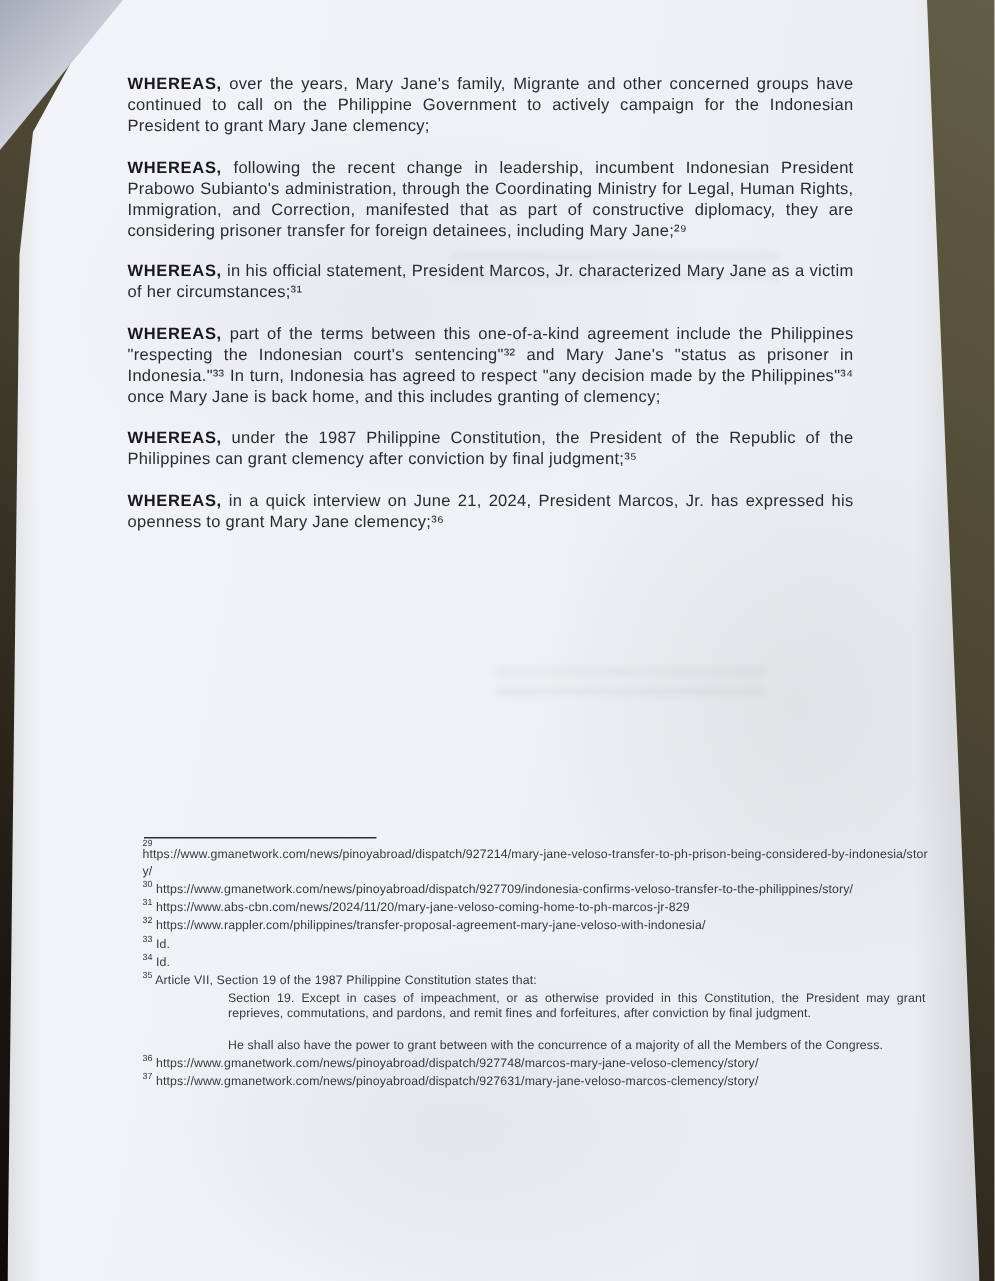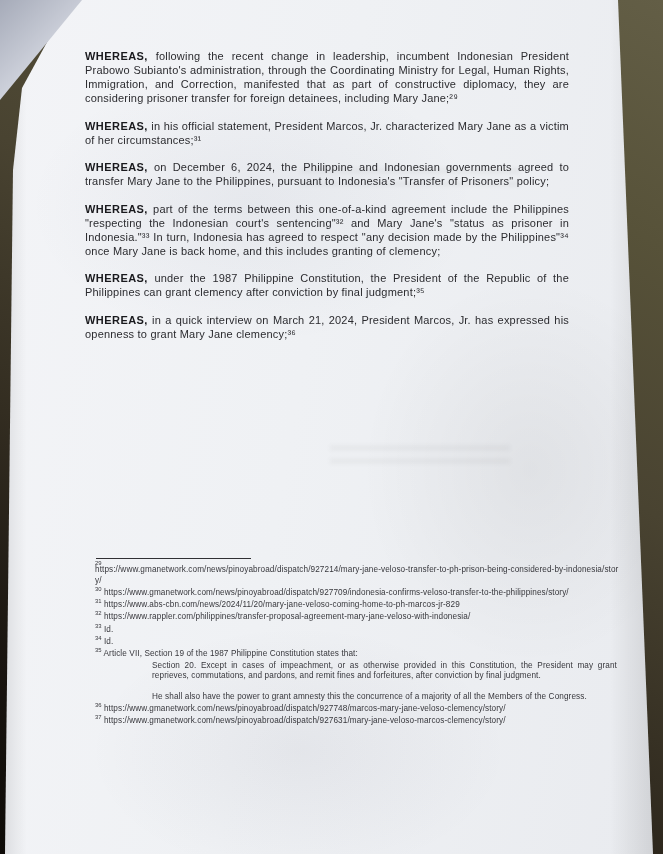--- a/index.html
+++ b/index.html
@@ -80,26 +80,26 @@
 <body>
 
 <div class="paper">
   <div class="ghost ghost-1"></div>
   <div class="ghost ghost-2"></div>
 </div>
 
 <div class="page-curl"></div>
 
 <div class="doc-body">
+  <p><span class="lead">WHEREAS,</span><span> over the years, Mary Jane's family, Migrante and other concerned groups have continued to call on the Philippine Government to actively campaign for the Indonesian President to grant Mary Jane clemency;</span></p>
   <p><span class="lead">WHEREAS,</span><span> following the recent change in leadership, incumbent Indonesian President Prabowo Subianto's administration, through the Coordinating Ministry for Legal, Human Rights, Immigration, and Correction, manifested that as part of constructive diplomacy, they are considering prisoner transfer for foreign detainees, including Mary Jane;²⁹</span></p>
   <p><span class="lead">WHEREAS,</span><span> in his official statement, President Marcos, Jr. characterized Mary Jane as a victim of her circumstances;³¹</span></p>
-  <p><span class="lead">WHEREAS,</span><span> on December 6, 2024, the Philippine and Indonesian governments agreed to transfer Mary Jane to the Philippines, pursuant to Indonesia's "Transfer of Prisoners" policy;</span></p>
   <p><span class="lead">WHEREAS,</span><span> part of the terms between this one-of-a-kind agreement include the Philippines "respecting the Indonesian court's sentencing"³² and Mary Jane's "status as prisoner in Indonesia."³³ In turn, Indonesia has agreed to respect "any decision made by the Philippines"³⁴ once Mary Jane is back home, and this includes granting of clemency;</span></p>
   <p><span class="lead">WHEREAS,</span><span> under the 1987 Philippine Constitution, the President of the Republic of the Philippines can grant clemency after conviction by final judgment;³⁵</span></p>
-  <p><span class="lead">WHEREAS,</span><span> in a quick interview on March 21, 2024, President Marcos, Jr. has expressed his openness to grant Mary Jane clemency;³⁶</span></p>
+  <p><span class="lead">WHEREAS,</span><span> in a quick interview on June 21, 2024, President Marcos, Jr. has expressed his openness to grant Mary Jane clemency;³⁶</span></p>
 </div>
 
 <div class="footnotes">
   <div class="fn-sep"></div>
 
   <div class="fn fn-breakall">
     <sup class="fn-marker-block">29</sup><span>https://www.gmanetwork.com/news/pinoyabroad/dispatch/927214/mary-jane-veloso-transfer-to-ph-prison-being-considered-by-indonesia/story/</span>
   </div>
 
   <div class="fn">
@@ -117,22 +117,22 @@
   <div class="fn">
     <sup>33</sup> <span class="fn-id">Id.</span>
   </div>
 
   <div class="fn">
     <sup>34</sup> <span class="fn-id">Id.</span>
   </div>
 
   <div class="fn">
     <sup>35</sup> <span>Article VII, Section 19 of the 1987 Philippine Constitution states that:</span>
-    <div class="fn-quote">Section 20. Except in cases of impeachment, or as otherwise provided in this Constitution, the President may grant reprieves, commutations, and pardons, and remit fines and forfeitures, after conviction by final judgment.</div>
-    <div class="fn-quote fn-quote-2">He shall also have the power to grant amnesty this the concurrence of a majority of all the Members of the Congress.</div>
+    <div class="fn-quote">Section 19. Except in cases of impeachment, or as otherwise provided in this Constitution, the President may grant reprieves, commutations, and pardons, and remit fines and forfeitures, after conviction by final judgment.</div>
+    <div class="fn-quote fn-quote-2">He shall also have the power to grant between with the concurrence of a majority of all the Members of the Congress.</div>
   </div>
 
   <div class="fn">
     <sup>36</sup> <span>https://www.gmanetwork.com/news/pinoyabroad/dispatch/927748/marcos-mary-jane-veloso-clemency/story/</span>
   </div>
 
   <div class="fn">
     <sup>37</sup> <span>https://www.gmanetwork.com/news/pinoyabroad/dispatch/927631/mary-jane-veloso-marcos-clemency/story/</span>
   </div>
 </div>

